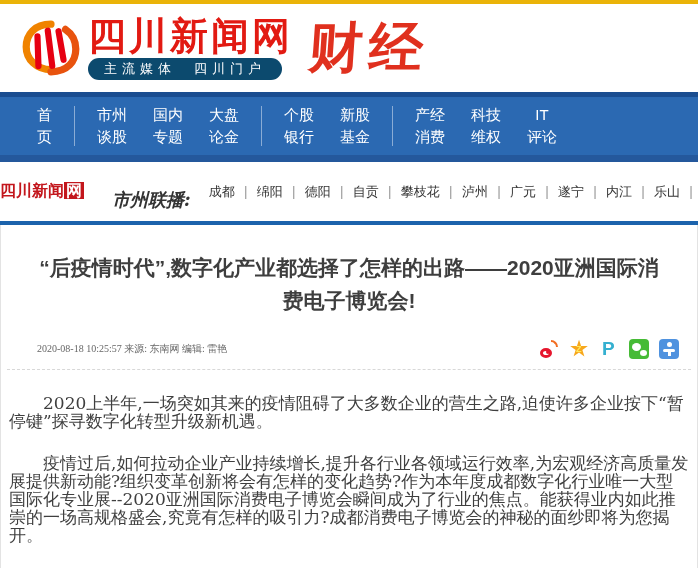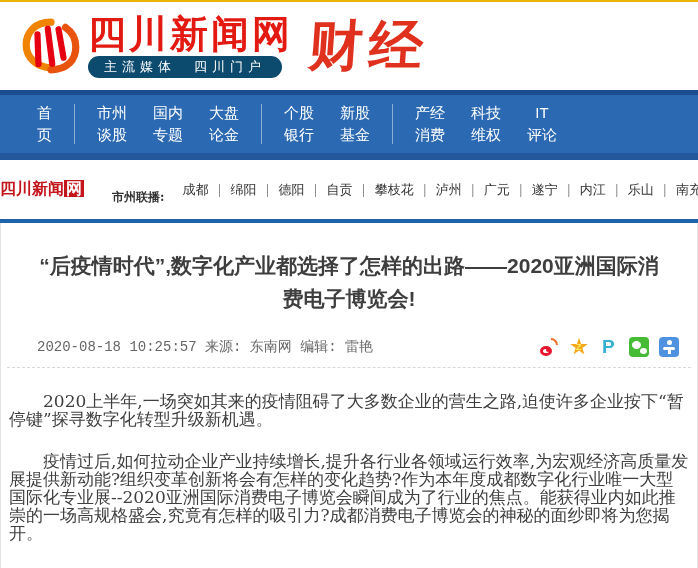--- a/index.html
+++ b/index.html
@@ -1,17 +1,17 @@
 <!DOCTYPE html>
 <html lang="zh"><head>
 <meta charset="utf-8">
 <style>
   * { margin:0; padding:0; box-sizing:border-box; }
   body { background:#fff; font-family:"Liberation Sans", sans-serif; }
-  .page { width:698px; height:568px; overflow:hidden; background:#fff; border-top:2px solid #eab308; position:relative; }
+  .page { width:698px; height:568px; overflow:hidden; background:#fff; border-top:4px solid #eab308; position:relative; }
 
   
   .header { height:88px; display:flex; align-items:center; padding-left:20px; background:#fff; }
   .logo-swirl { width:62px; height:60px; flex:0 0 auto; }
   .logo-text-block { margin-left:6px; }
   .site-name { font-size:38px; font-weight:bold; color:#e21a12; letter-spacing:3px; line-height:40px; white-space:nowrap; }
   .tagline { display:inline-block; background:#0c4a6e; color:#fff; font-size:13px; letter-spacing:5px; border-radius:11px; padding:2px 16px; margin-top:2px; white-space:nowrap; }
   .caijing { font-size:54px; font-weight:900; color:#e0301e; margin-left:16px; line-height:60px; letter-spacing:6px; transform:skewX(-4deg); font-family:"Liberation Serif", serif; white-space:nowrap; }
 
   
@@ -20,32 +20,32 @@
   .nav-bottom { height:7px; background:#24589c; }
   .nav-items { height:58px; display:flex; align-items:center; padding-left:24px; white-space:nowrap; overflow:hidden; }
   .nav-item { color:#fff; font-size:15px; line-height:22px; text-align:center; padding:0 13px; cursor:pointer; }
   .nav-item div { pointer-events:none; }
   .vsep { width:1px; height:40px; background:rgba(255,255,255,.45); margin:0 9px; flex:0 0 auto; }
 
   
   .citybar { height:59px; display:flex; align-items:center; white-space:nowrap; overflow:hidden; background:#fff; }
   .mini-logo { font-size:16px; font-weight:bold; color:#c3161c; flex:0 0 auto; cursor:pointer; }
   .mini-logo .suffix { background:#c3161c; color:#fff; padding:0 2px; }
-  .citybar-label { font-size:12px; font-weight:bold; color:#333; margin:16px 18px 0 28px; flex:0 0 auto; font-family:"DejaVu Serif", serif; }
+  .citybar-label { font-size:18px; font-weight:bold; color:#333; margin:16px 18px 0 28px; flex:0 0 auto; font-family:"DejaVu Serif", serif;font-style:italic; }
   .city-list { display:flex; align-items:center; font-family:"DejaVu Serif", serif; }
   .city-link { font-size:13px; color:#333; cursor:pointer; text-decoration:none; }
   .pipe { color:#888; margin:0 9px; font-size:12px; }
 
   .blue-rule { height:4px; background:#1c63ac; }
 
   
   .content { border-left:1px solid #e3e3e3; border-right:1px solid #e3e3e3; height:424px; padding-top:26px; background:#fff; overflow:hidden; }
   .article-title { text-align:center; font-size:21px; font-weight:bold; color:#3e3e3e; line-height:33px; margin:0 30px; }
   .meta-row { display:flex; justify-content:space-between; align-items:center; margin-top:22px; padding:0 18px 0 36px; }
-  .meta-text { font-size:14px; color:#666; font-family:Liberation Mono, monospace; }
+  .meta-text { font-size:10px; color:#666; font-family:Liberation Serif, serif; }
   .share-icons { display:flex; align-items:center; }
   .dotted-sep { border-bottom:1px dashed #d8d8d8; margin:10px 6px 0; }
   .article-body { margin-top:4px; }
   .article-body p { font-size:17px; color:#3f3f3f; line-height:18px; text-indent:2em; margin:24px 8px 0 8px; font-family:"DejaVu Serif", serif; }
 
   
   .s-icon { width:20px; height:20px; display:inline-block; position:relative; cursor:pointer; margin-left:10px; flex:0 0 auto; }
   
   .i-weibo .ring { position:absolute; left:1px; bottom:1px; width:12px; height:10px; border:3px solid #e6162d; border-radius:50%; }
   .i-weibo .dot { position:absolute; left:7px; bottom:5px; width:4px; height:4px; background:#e6162d; border-radius:50%; }

